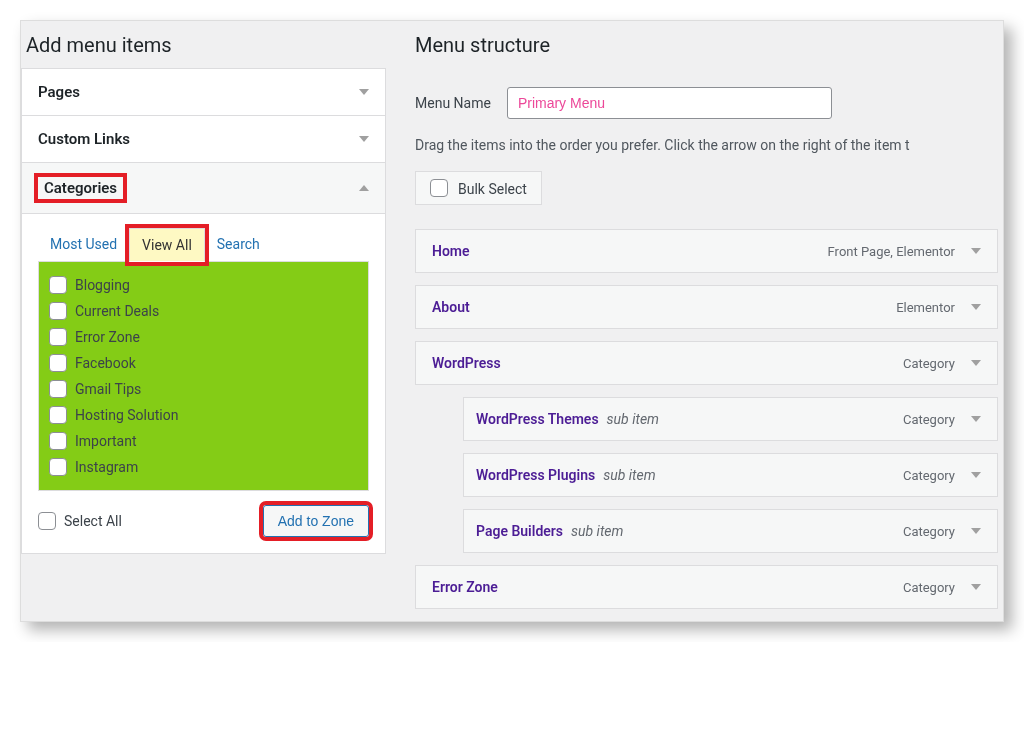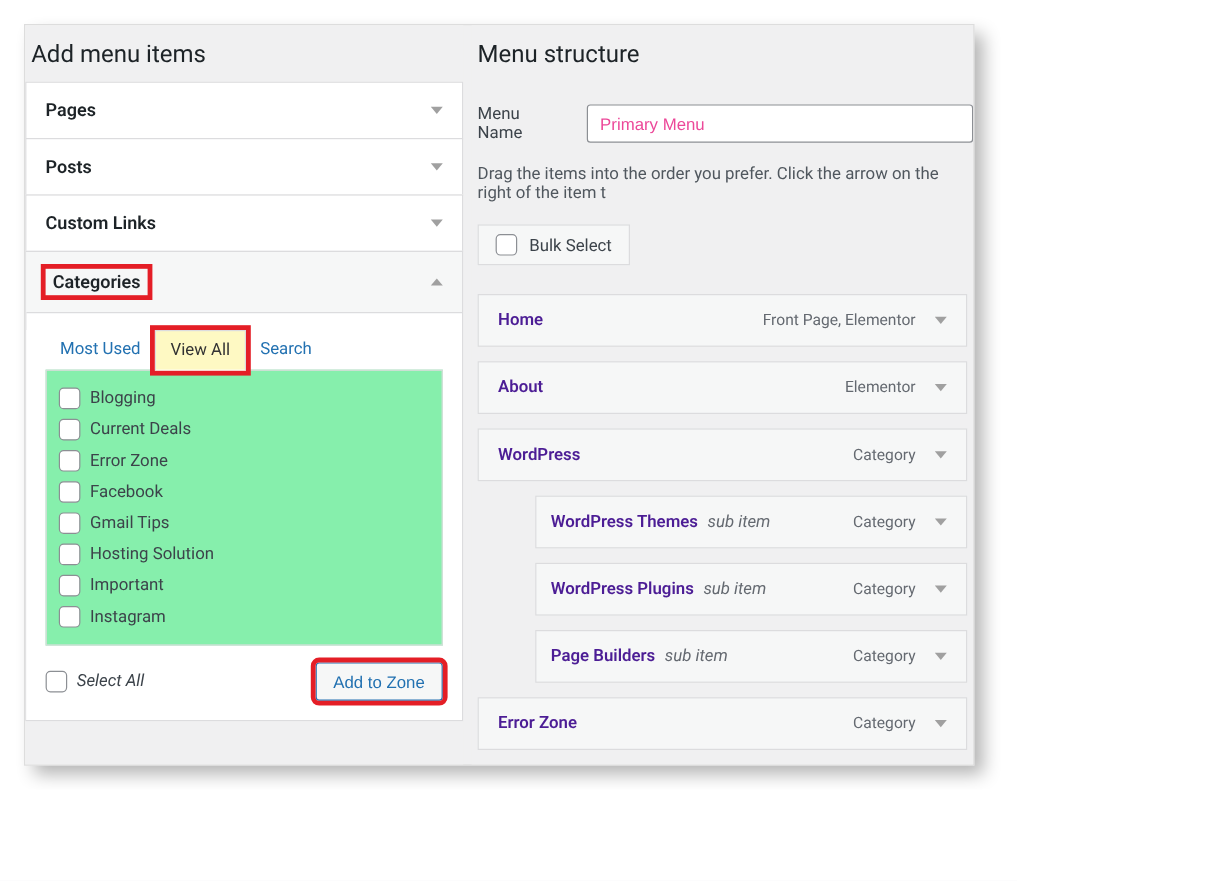--- a/index.html
+++ b/index.html
@@ -7,22 +7,22 @@
       margin: 0;
       padding: 0;
     }
     body {
       font-family: -apple-system, BlinkMacSystemFont, "Segoe UI", Roboto, sans-serif;
       background: #fff;
       padding: 20px;
     }
     .container {
       display: flex;
-      gap: 7px;
-      width: 792px;
+      gap: 24px;
+      width: 984px;
       background: #f0f0f1;
       border: 1px solid #ddd;
       box-shadow: 8px 8px 14px rgba(0,0,0,0.3);
       position: relative;
     }
     .left-panel {
       width: 365px;
       background: #f0f0f1;
       padding: 0;
     }
@@ -92,21 +92,21 @@
       border-bottom: 1px solid #fff;
       background: #fef9c3;
       position: relative;
       z-index: 2;
     }
     .category-list-wrap {
       border: 1px solid #dcdcde;
       margin-top: -1px;
       height: 230px;
       overflow-y: scroll;
-      background: #86efac;
+      background: #84cc16;
       padding: 10px;
     }
     .category-list-wrap::-webkit-scrollbar {
       width: 18px;
     }
     .category-list-wrap::-webkit-scrollbar-track {
       background: #f0f0f0;
     }
     .category-list-wrap::-webkit-scrollbar-thumb {
       background: #c1c1c1;
@@ -138,21 +138,20 @@
       justify-content: space-between;
       align-items: center;
       padding: 14px 0 0 0;
     }
     .select-all {
       display: flex;
       align-items: center;
       gap: 8px;
       font-size: 14px;
       color: #3c434a;
-      font-style: italic;
     }
     .add-to-menu-btn {
       padding: 7px 14px;
       border: 1px solid #2271b1;
       background: #f6f7f7;
       color: #2271b1;
       font-size: 14px;
       border-radius: 3px;
       cursor: pointer;
     }
@@ -243,26 +242,20 @@
   <div class="left-panel">
     <div class="panel-title">Add menu items</div>
 
     <div class="accordion-item">
       <div class="accordion-header">
         <span>Pages</span>
         <span class="triangle-down"></span>
       </div>
     </div>
 
-    <div class="accordion-item">
-      <div class="accordion-header">
-        <span>Posts</span>
-        <span class="triangle-down"></span>
-      </div>
-    </div>
 
     <div class="accordion-item">
       <div class="accordion-header">
         <span>Custom Links</span>
         <span class="triangle-down"></span>
       </div>
     </div>
 
     <div class="accordion-item">
       <div class="accordion-header expanded">

